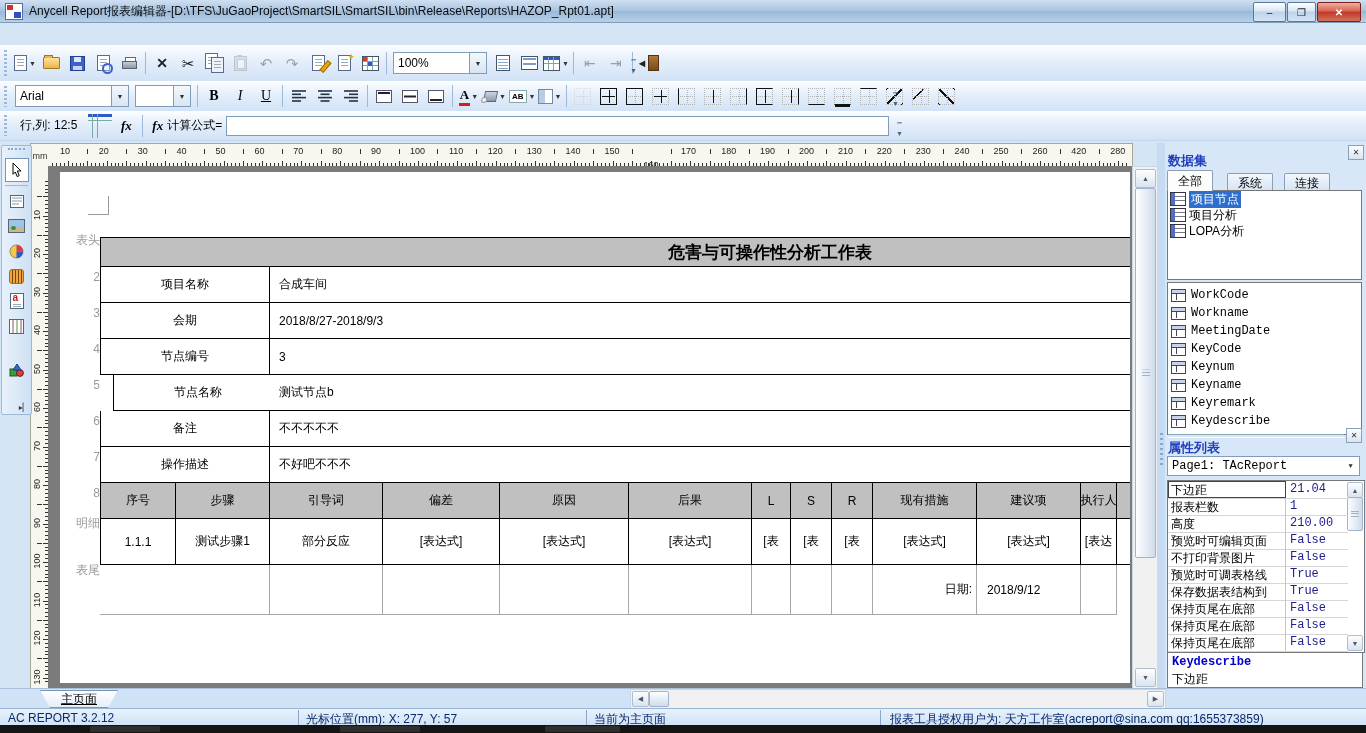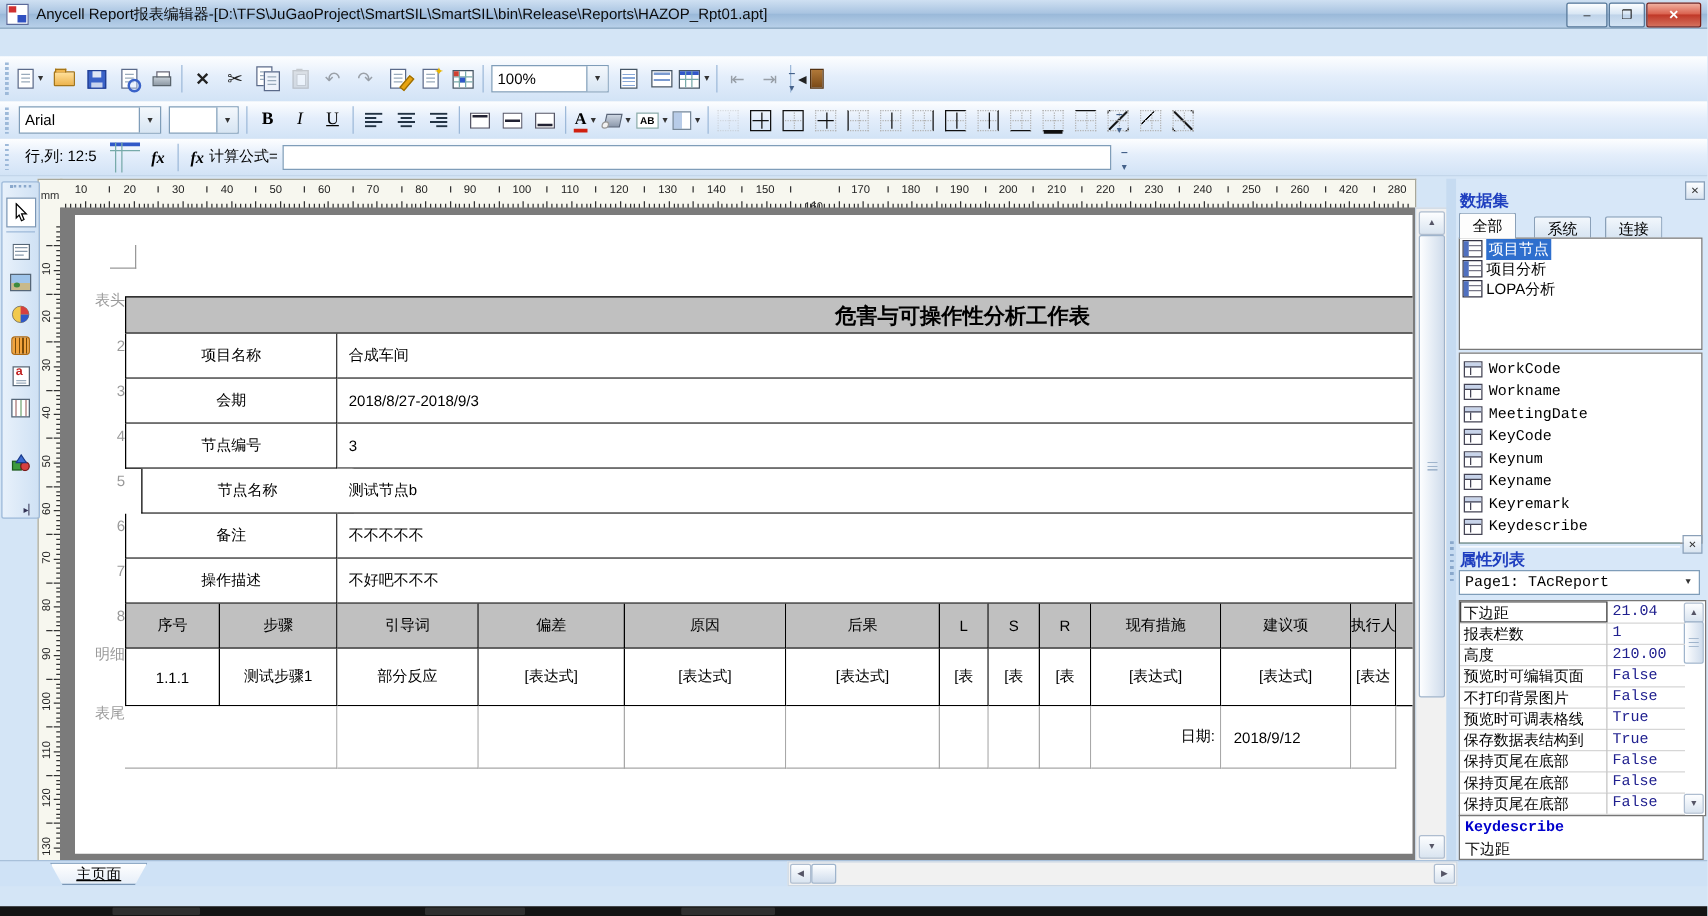--- a/index.html
+++ b/index.html
@@ -1310,19 +1310,28 @@
   <div id="tabstrip" class="abs">
     <div id="pagetab">主页面</div>
   </div>
 
   <div class="sbar abs" style="left:630px;top:689px;width:534px;height:18px;">
     <div class="sbtn" style="left:1px;top:1px;width:15px;height:14px;">◀</div>
     <div class="sthumb h" style="left:18px;top:1px;width:18px;height:14px;"></div>
     <div class="sbtn" style="right:1px;top:1px;width:15px;height:14px;">▶</div>
   </div>
 
+  <div id="statusbar" class="abs">
+    <div class="stseg" style="left:8px;">AC REPORT 3.2.12</div>
+    <div class="stsep" style="left:298px;"></div>
+    <div class="stseg" style="left:306px;">光标位置(mm):  X: 277, Y: 57</div>
+    <div class="stsep" style="left:586px;"></div>
+    <div class="stseg" style="left:594px;">当前为主页面</div>
+    <div class="stsep" style="left:880px;"></div>
+    <div class="stseg" style="left:890px;">报表工具授权用户为: 天方工作室(acreport@sina.com qq:1655373859)</div>
+  </div>
 
   <div id="taskbar" class="abs">
     <i style="left:90px;width:70px;"></i>
       <i style="left:340px;width:80px;"></i>
       <i style="left:545px;width:75px;"></i>
   </div>
 </div>
 
 </body></html>

